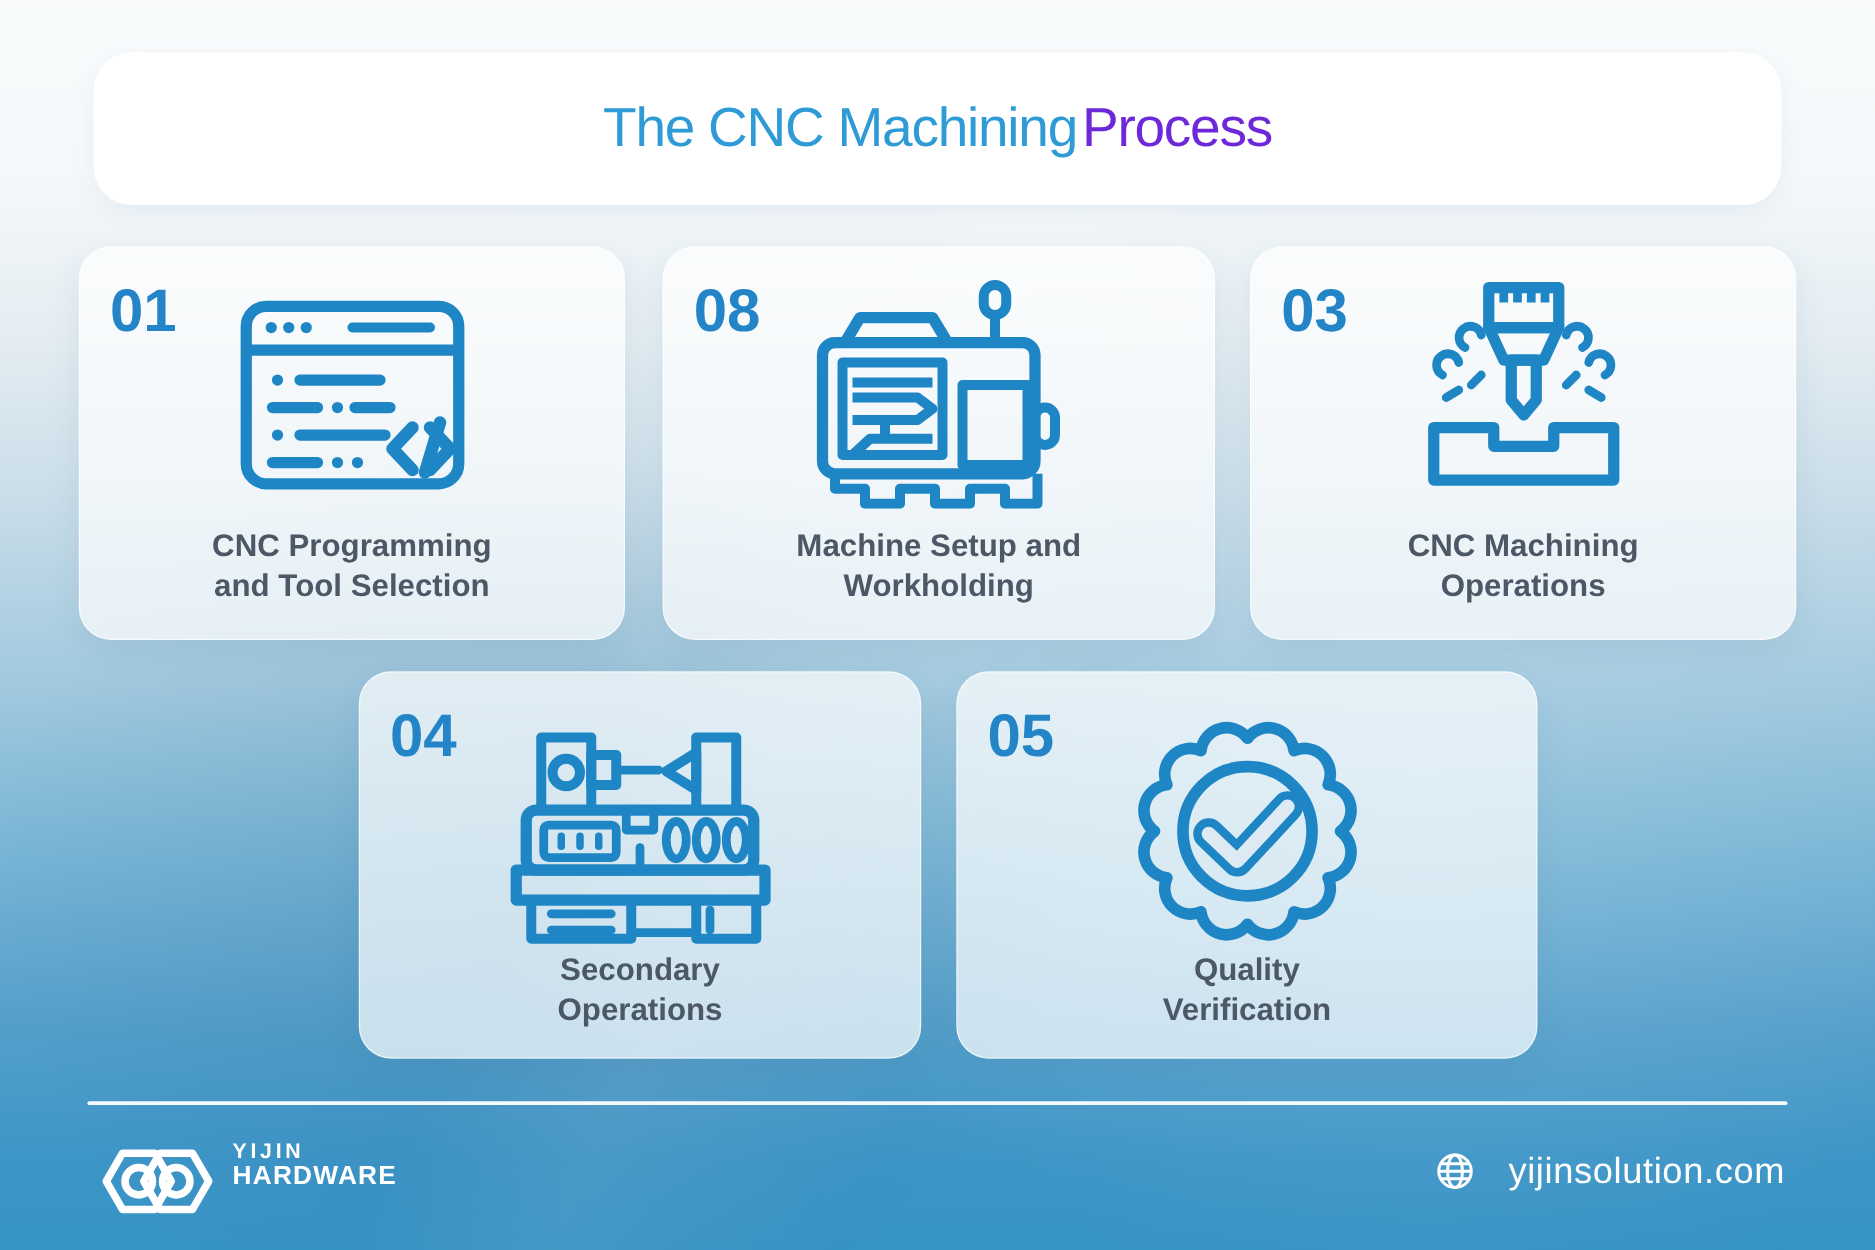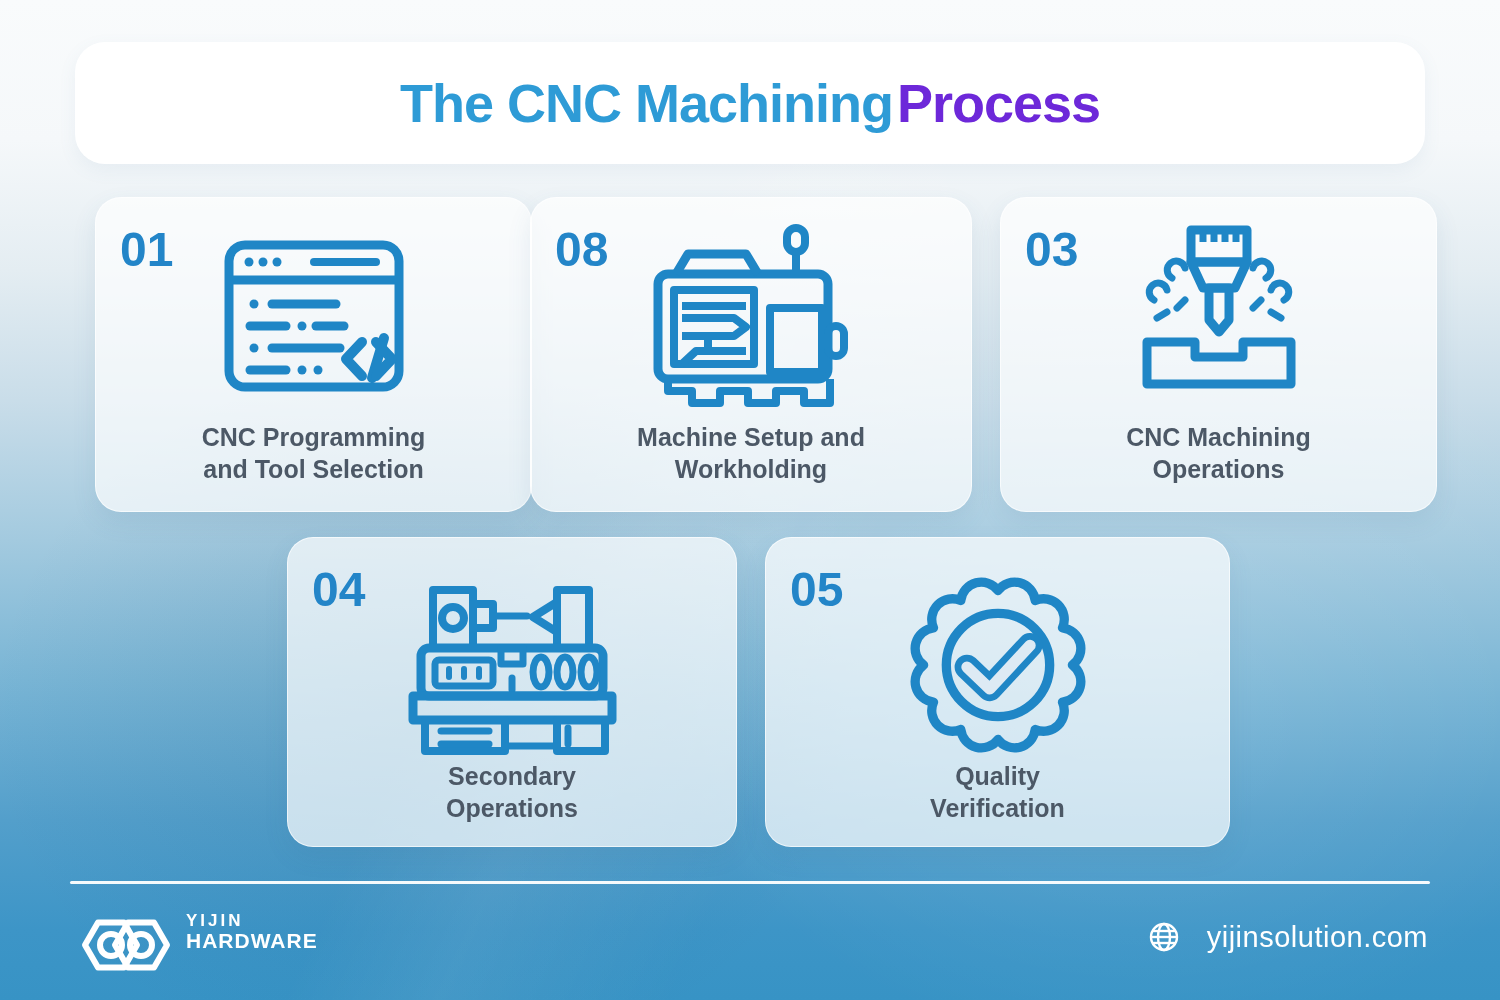--- a/index.html
+++ b/index.html
@@ -16,21 +16,21 @@
   .tex1 { background:radial-gradient(620px 520px at 28% 72%, rgba(8,60,100,0.10), transparent 70%); }
   .tex2 { background:radial-gradient(700px 560px at 76% 66%, rgba(255,255,255,0.12), transparent 70%); }
   .tex3 { background:linear-gradient(115deg, transparent 38%, rgba(255,255,255,0.07) 46%, transparent 58%); }
 
   .title-box {
     position:absolute; left:75px; top:42px; width:1350px; height:122px;
     background:#ffffff; border-radius:30px;
     display:flex; align-items:center; justify-content:center;
     box-shadow:0 6px 18px rgba(90,130,160,0.08);
   }
-  .title-box .t { font-size:54px; font-weight:700; letter-spacing:-1px; }
+  .title-box .t { font-size:44px; font-weight:400; letter-spacing:-1px; }
   .t-blue { color:#2E9BD6; }
   .t-gray { color:#6d28d9; margin-left:4px; }
 
   .card {
     position:absolute;
     background:rgba(255,255,255,0.70);
     border:1.5px solid rgba(255,255,255,0.65);
     border-radius:26px;
     box-shadow:0 10px 24px rgba(60,110,150,0.10);
   }
@@ -40,21 +40,21 @@
   }
   .card .icon-wrap {
     position:absolute; left:0; right:0; top:30px;
     display:flex; justify-content:center;
   }
   .card .label {
     position:absolute; left:0; right:0; bottom:26px;
     text-align:center; font-size:25px; font-weight:700;
     color:#4C5866; line-height:1.28;
   }
-  #card1 { left:63px;  top:197px; width:437px; height:315px;margin-left:32px; }
+  #card1 { left:63px;  top:197px; width:437px; height:315px; }
   #card2 { left:530px; top:197px; width:442px; height:315px; }
   #card3 { left:1000px;top:197px; width:437px; height:315px;padding-left:20px; }
   #card4 { left:287px; top:537px; width:450px; height:310px; }
   #card5 { left:765px; top:537px; width:465px; height:310px; }
   #card1 .icon-wrap { top:42px; }
   #card2 .icon-wrap { top:26px; }
   #card3 .icon-wrap { top:26px; }
   #card4 .icon-wrap { top:40px; }
   #card5 .icon-wrap { top:34px; }
   #card4 .label, #card5 .label { bottom:22px; }

